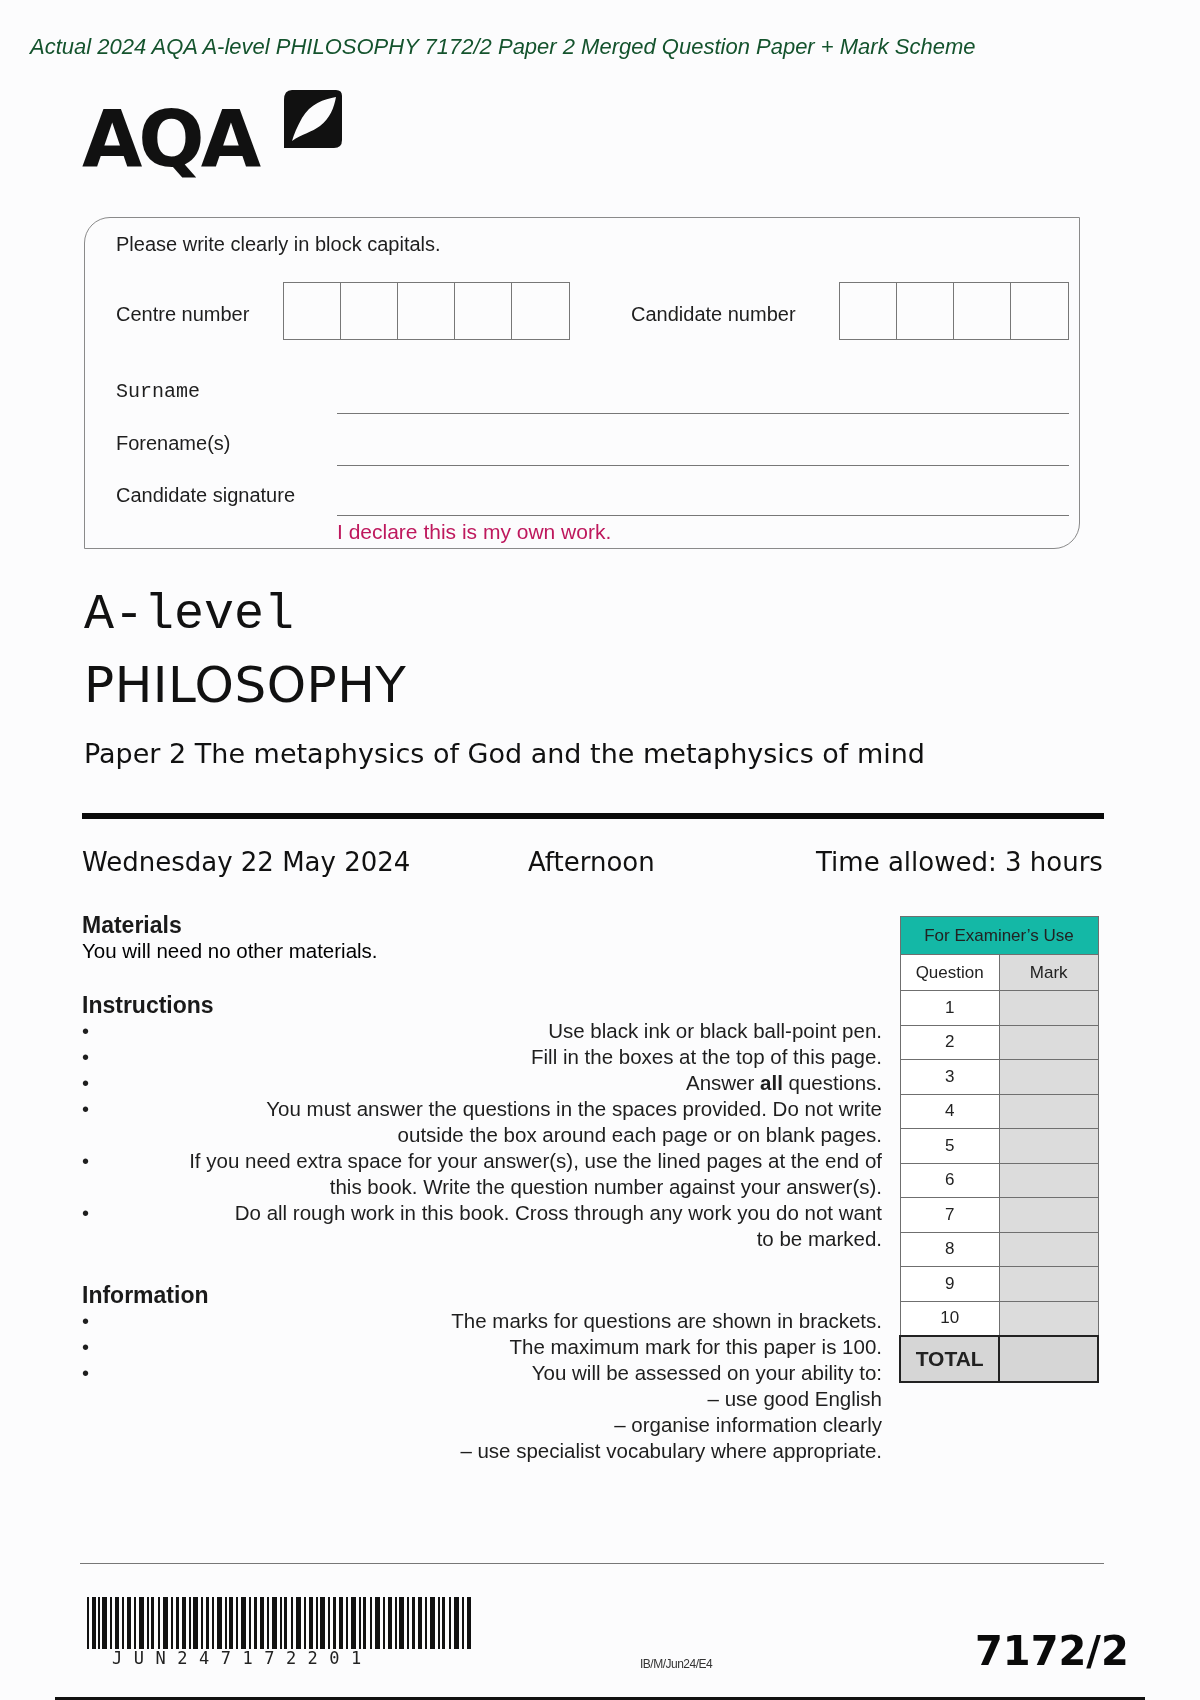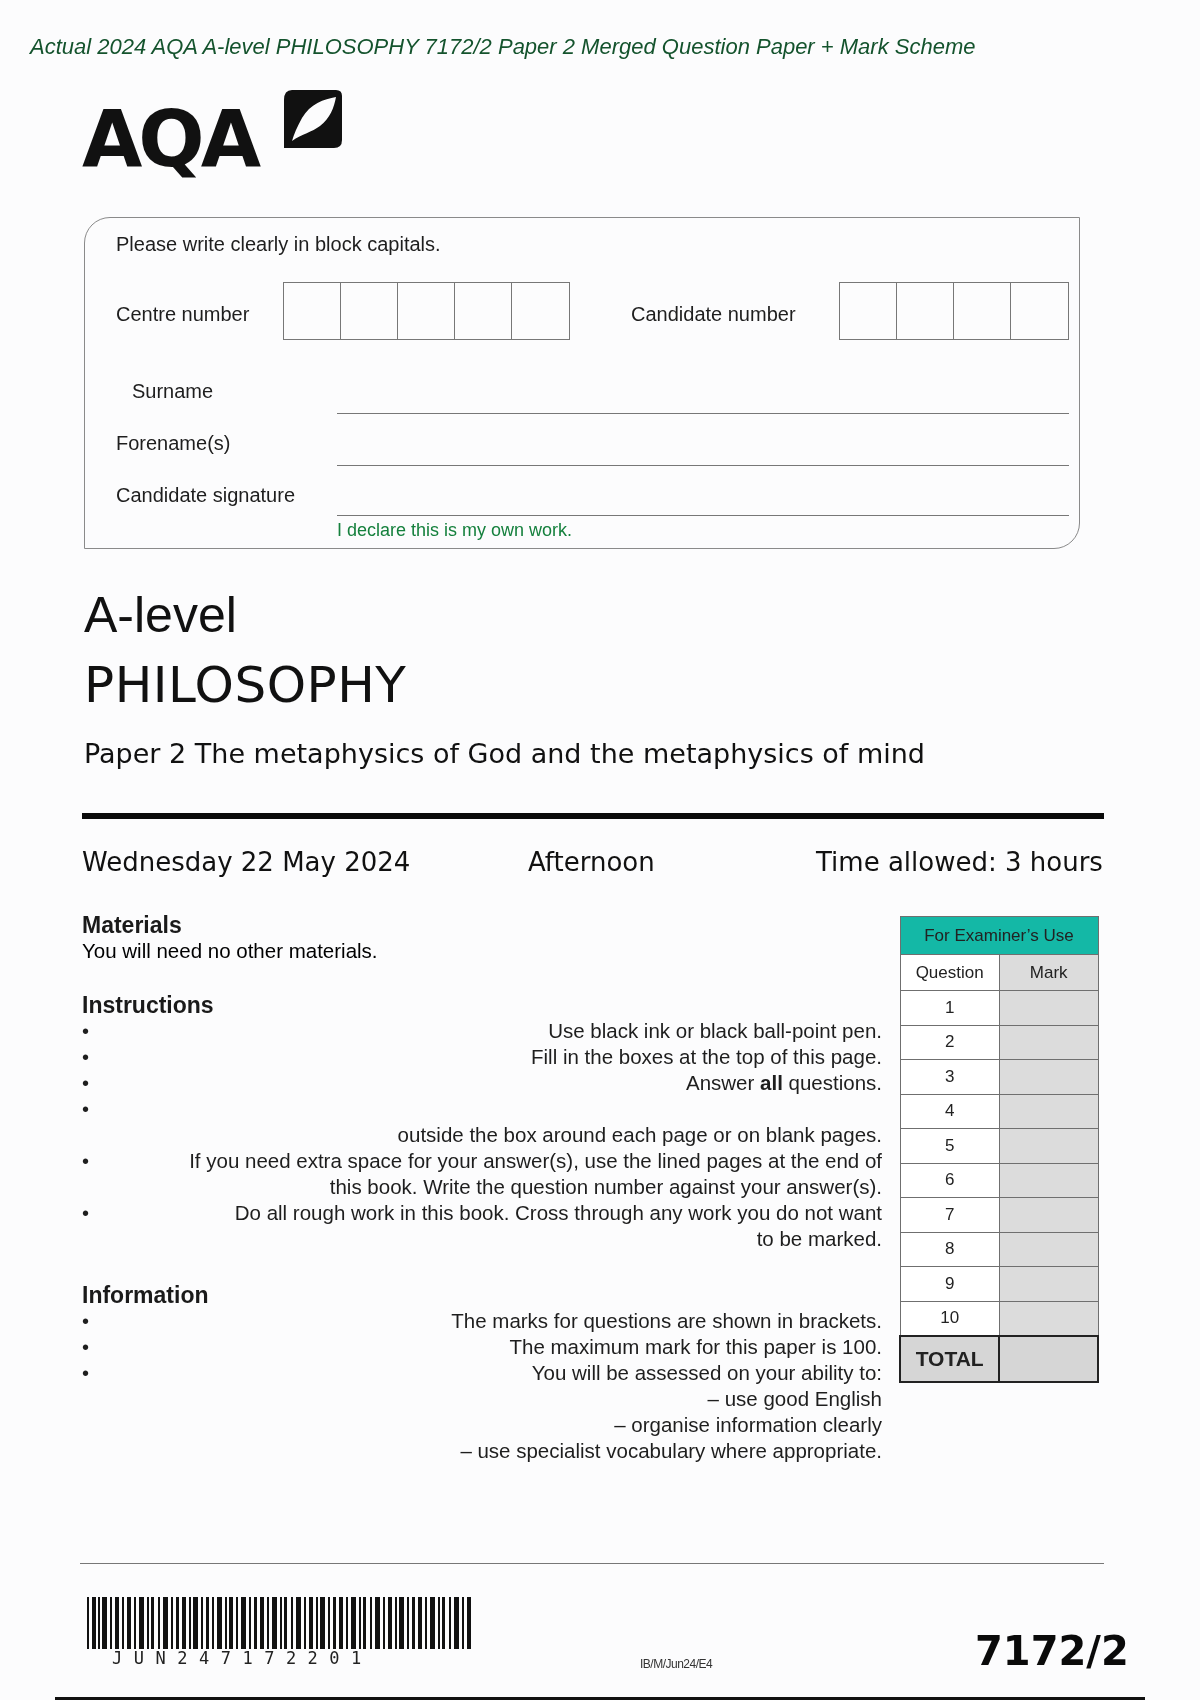--- a/index.html
+++ b/index.html
@@ -24,23 +24,23 @@
     .candidate-box {
       position: absolute; left: 84px; top: 217px; width: 996px; height: 332px;
       border: 1.5px solid #8a8a8a;
       border-top-left-radius: 26px; border-bottom-right-radius: 26px;
     }
     .cb-label { position: absolute; font-size: 20px; color: #1e1e1e; white-space: nowrap; }
     .digit-boxes { position: absolute; display: flex; height: 58px; border: 1.5px solid #777; }
     .digit-box { width: 57px; height: 100%; border-right: 1.5px solid #777; }
     .digit-box:last-child { border-right: none; }
     .write-line { position: absolute; height: 0; border-top: 1.5px solid #777; }
-    .declare { position: absolute; font-size: 18px; color: #15803d; }
-
-    .level { position: absolute; left: 84px; top: 585px; font-family: Liberation Sans, sans-serif; font-size: 50px; color: #111; line-height: 60px; }
+    .declare { position: absolute; font-size: 21px; color: #be185d; }
+
+    .level { position: absolute; left: 84px; top: 585px; font-family: Liberation Mono, monospace; font-size: 50px; color: #111; line-height: 60px; }
     .subject { position: absolute; left: 84px; top: 655px; font-family: "DejaVu Sans", sans-serif; font-size: 50px; color: #111; line-height: 60px; letter-spacing: 0.5px; }
     .paper-title { position: absolute; left: 84px; top: 736px; font-family: "DejaVu Sans", sans-serif; font-size: 27px; color: #111; line-height: 36px; }
 
     .thick-rule { position: absolute; left: 82px; top: 813px; width: 1022px; height: 6px; background: #0a0a0a; }
 
     .meta-row { position: absolute; top: 845px; font-family: "DejaVu Sans", sans-serif; font-size: 26px; color: #111; line-height: 34px; white-space: nowrap; }
 
     .section-head { position: absolute; left: 82px; font-size: 23px; font-weight: bold; color: #1a1a1a; line-height: 26px; }
     .body-line { position: absolute; left: 82px; font-size: 20.5px; color: #000000; line-height: 26px; white-space: nowrap; }
     .bullet-list { position: absolute; left: 82px; width: 800px; list-style: none; text-align: right; }
@@ -99,21 +99,21 @@
   </div>
 
   <div class="cb-label" style="left:546px; top:85px;">Candidate number</div>
   <div class="digit-boxes" style="left:754px; top:64px;">
     <div class="digit-box"></div>
     <div class="digit-box"></div>
     <div class="digit-box"></div>
     <div class="digit-box"></div>
   </div>
 
-  <div class="cb-label" style="left:47px; top:162px;">Surname</div>
+  <div class="cb-label" style="left:31px; top:162px;font-family:Liberation Mono, monospace;">Surname</div>
   <div class="write-line" style="left:252px; top:195px; width:732px;"></div>
 
   <div class="cb-label" style="left:31px; top:214px;">Forename(s)</div>
   <div class="write-line" style="left:252px; top:247px; width:732px;"></div>
 
   <div class="cb-label" style="left:31px; top:266px;">Candidate signature</div>
   <div class="write-line" style="left:252px; top:297px; width:732px;"></div>
 
   <div class="declare" style="left:252px; top:302px;">I declare this is my own work.</div>
 </div>
@@ -129,21 +129,21 @@
 <div class="meta-row" style="left:816px;">Time allowed: 3 hours</div>
 
 <div class="section-head" style="top:912px;">Materials</div>
 <div class="body-line" style="top:938px;">You will need no other materials.</div>
 
 <div class="section-head" style="top:992px;">Instructions</div>
 <ul class="bullet-list" style="top:1018px;">
   <li><span>Use black ink or black ball-point pen.</span></li>
   <li><span>Fill in the boxes at the top of this page.</span></li>
   <li><span>Answer </span><b>all</b><span> questions.</span></li>
-  <li><br><span>outside the box around each page or on blank pages.</span></li>
+  <li><span>You must answer the questions in the spaces provided.  Do not write</span><br><span>outside the box around each page or on blank pages.</span></li>
   <li><span>If you need extra space for your answer(s), use the lined pages at the end of</span><br><span>this book.  Write the question number against your answer(s).</span></li>
   <li><span>Do all rough work in this book.  Cross through any work you do not want</span><br><span>to be marked.</span></li>
 </ul>
 
 <div class="section-head" style="top:1282px;">Information</div>
 <ul class="bullet-list" style="top:1308px;">
   <li><span>The marks for questions are shown in brackets.</span></li>
   <li><span>The maximum mark for this paper is 100.</span></li>
   <li><span>You will be assessed on your ability to:</span></li>
 </ul>

